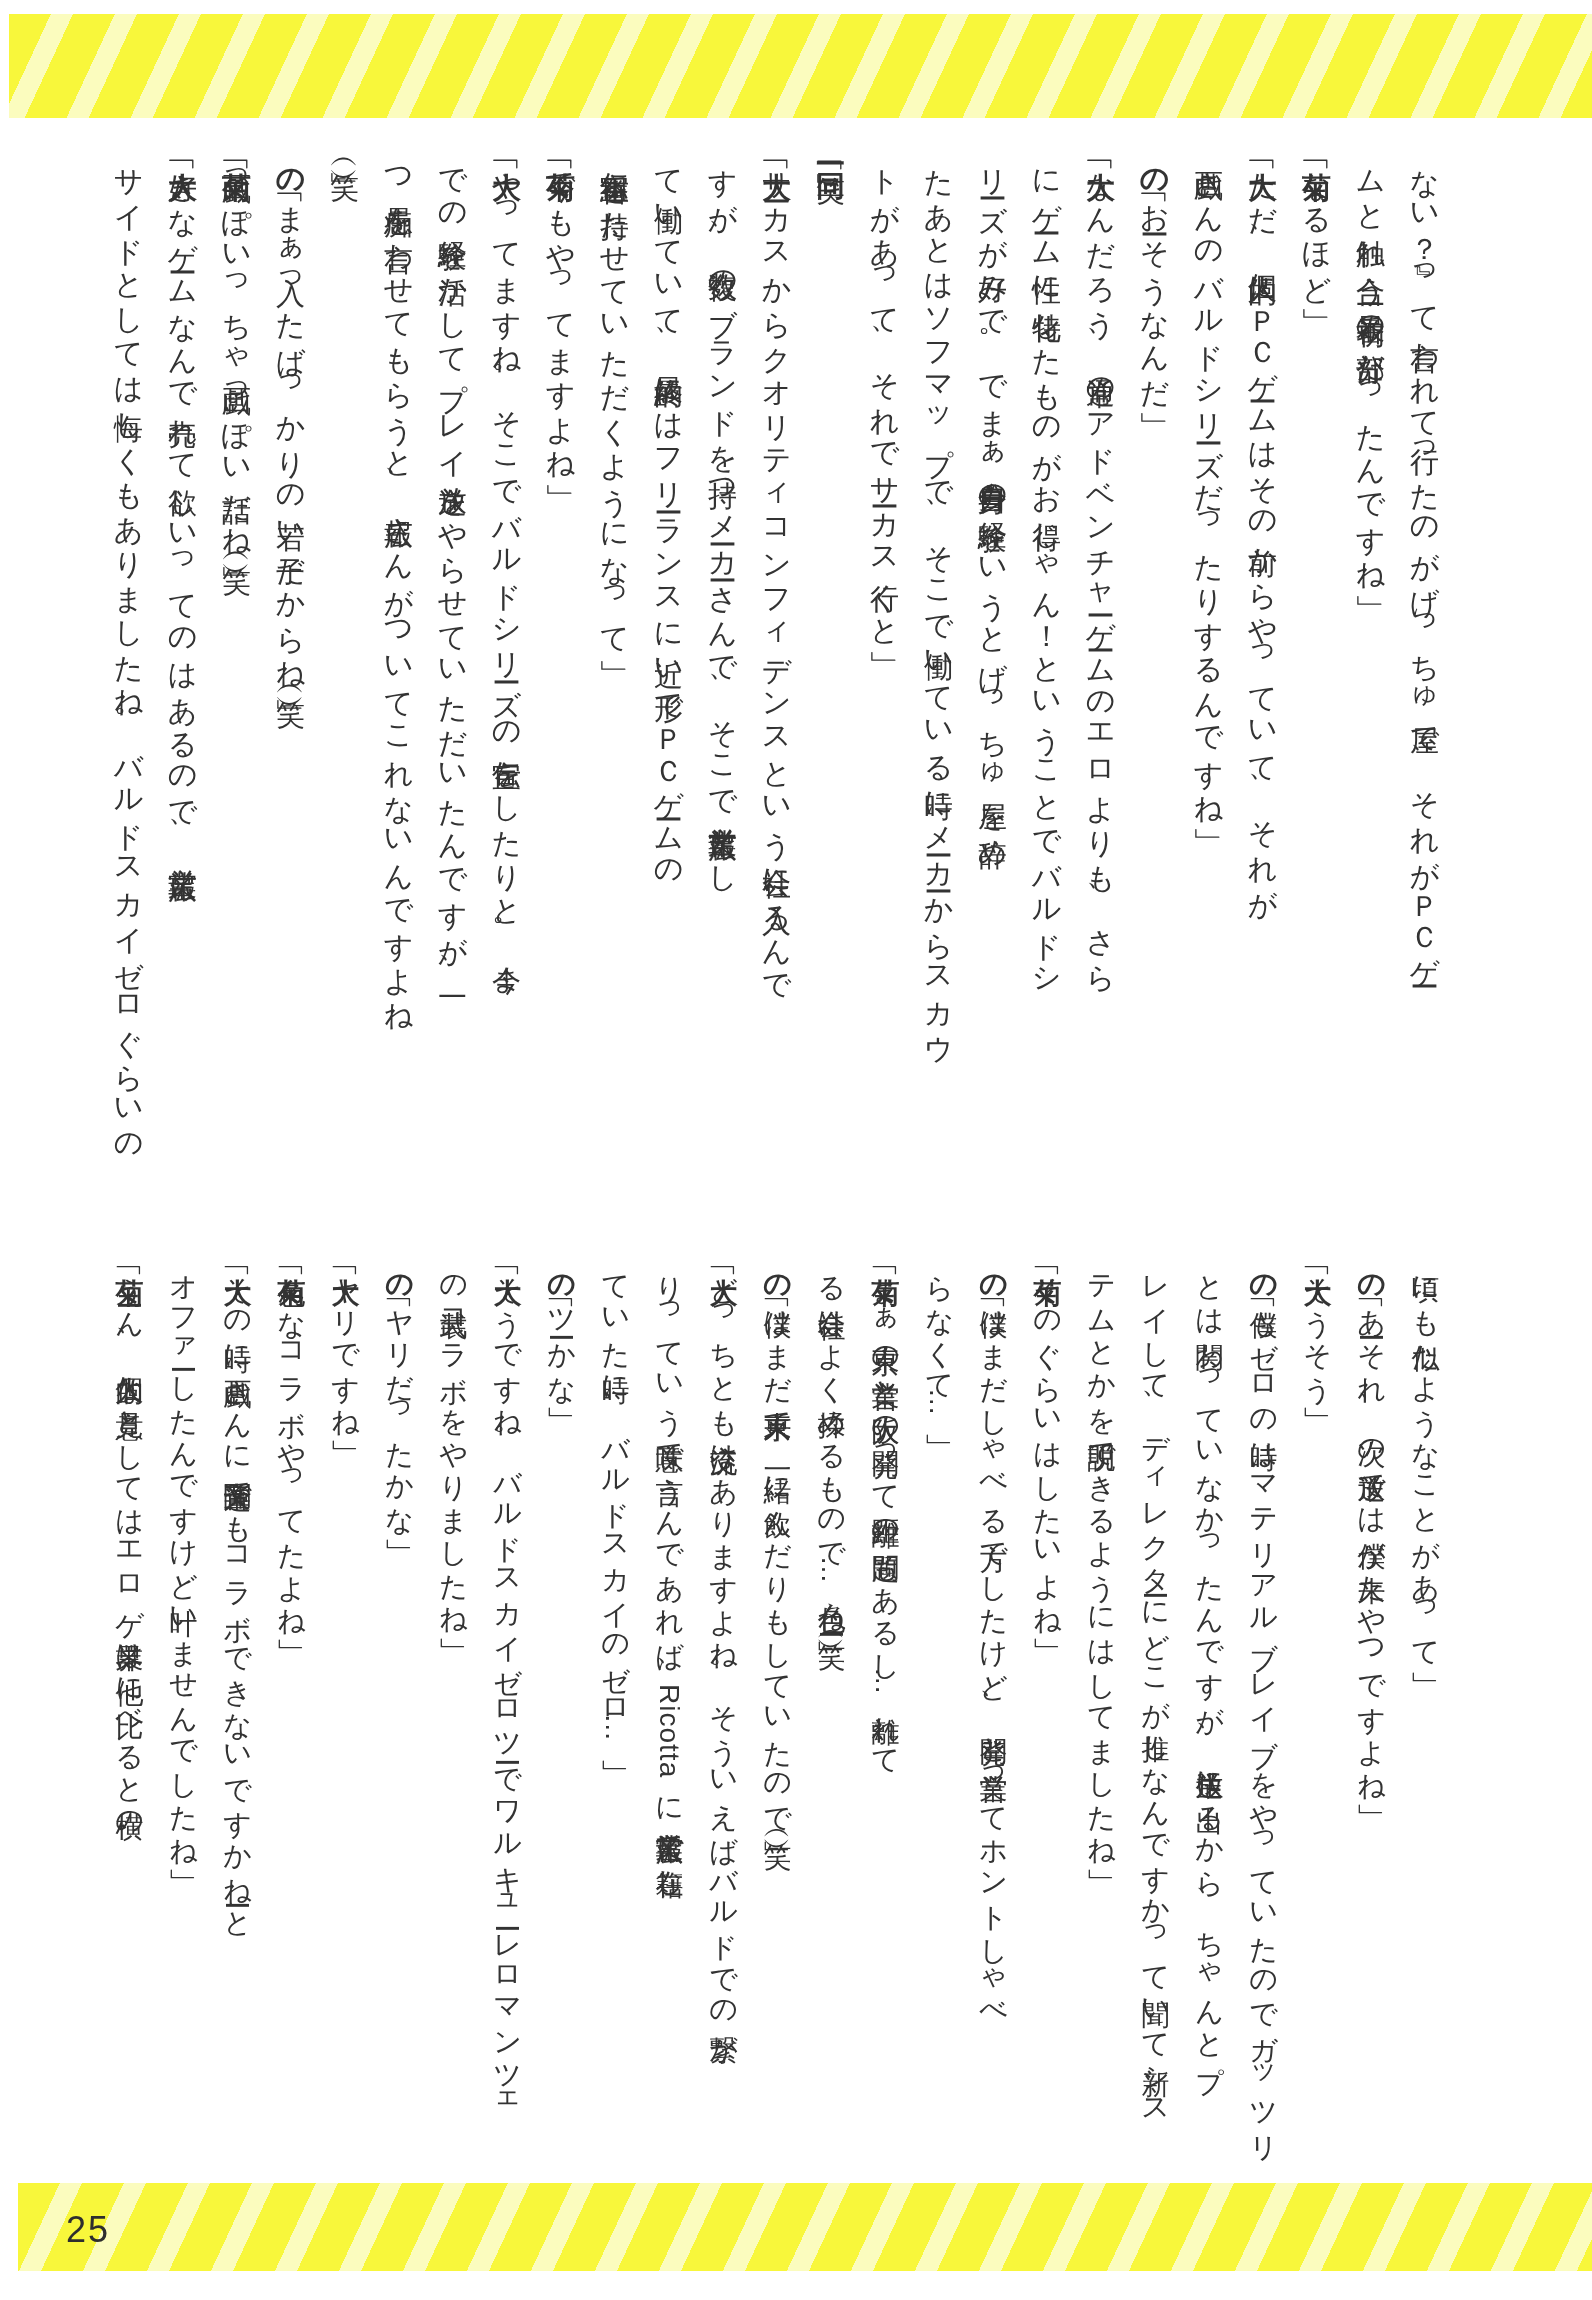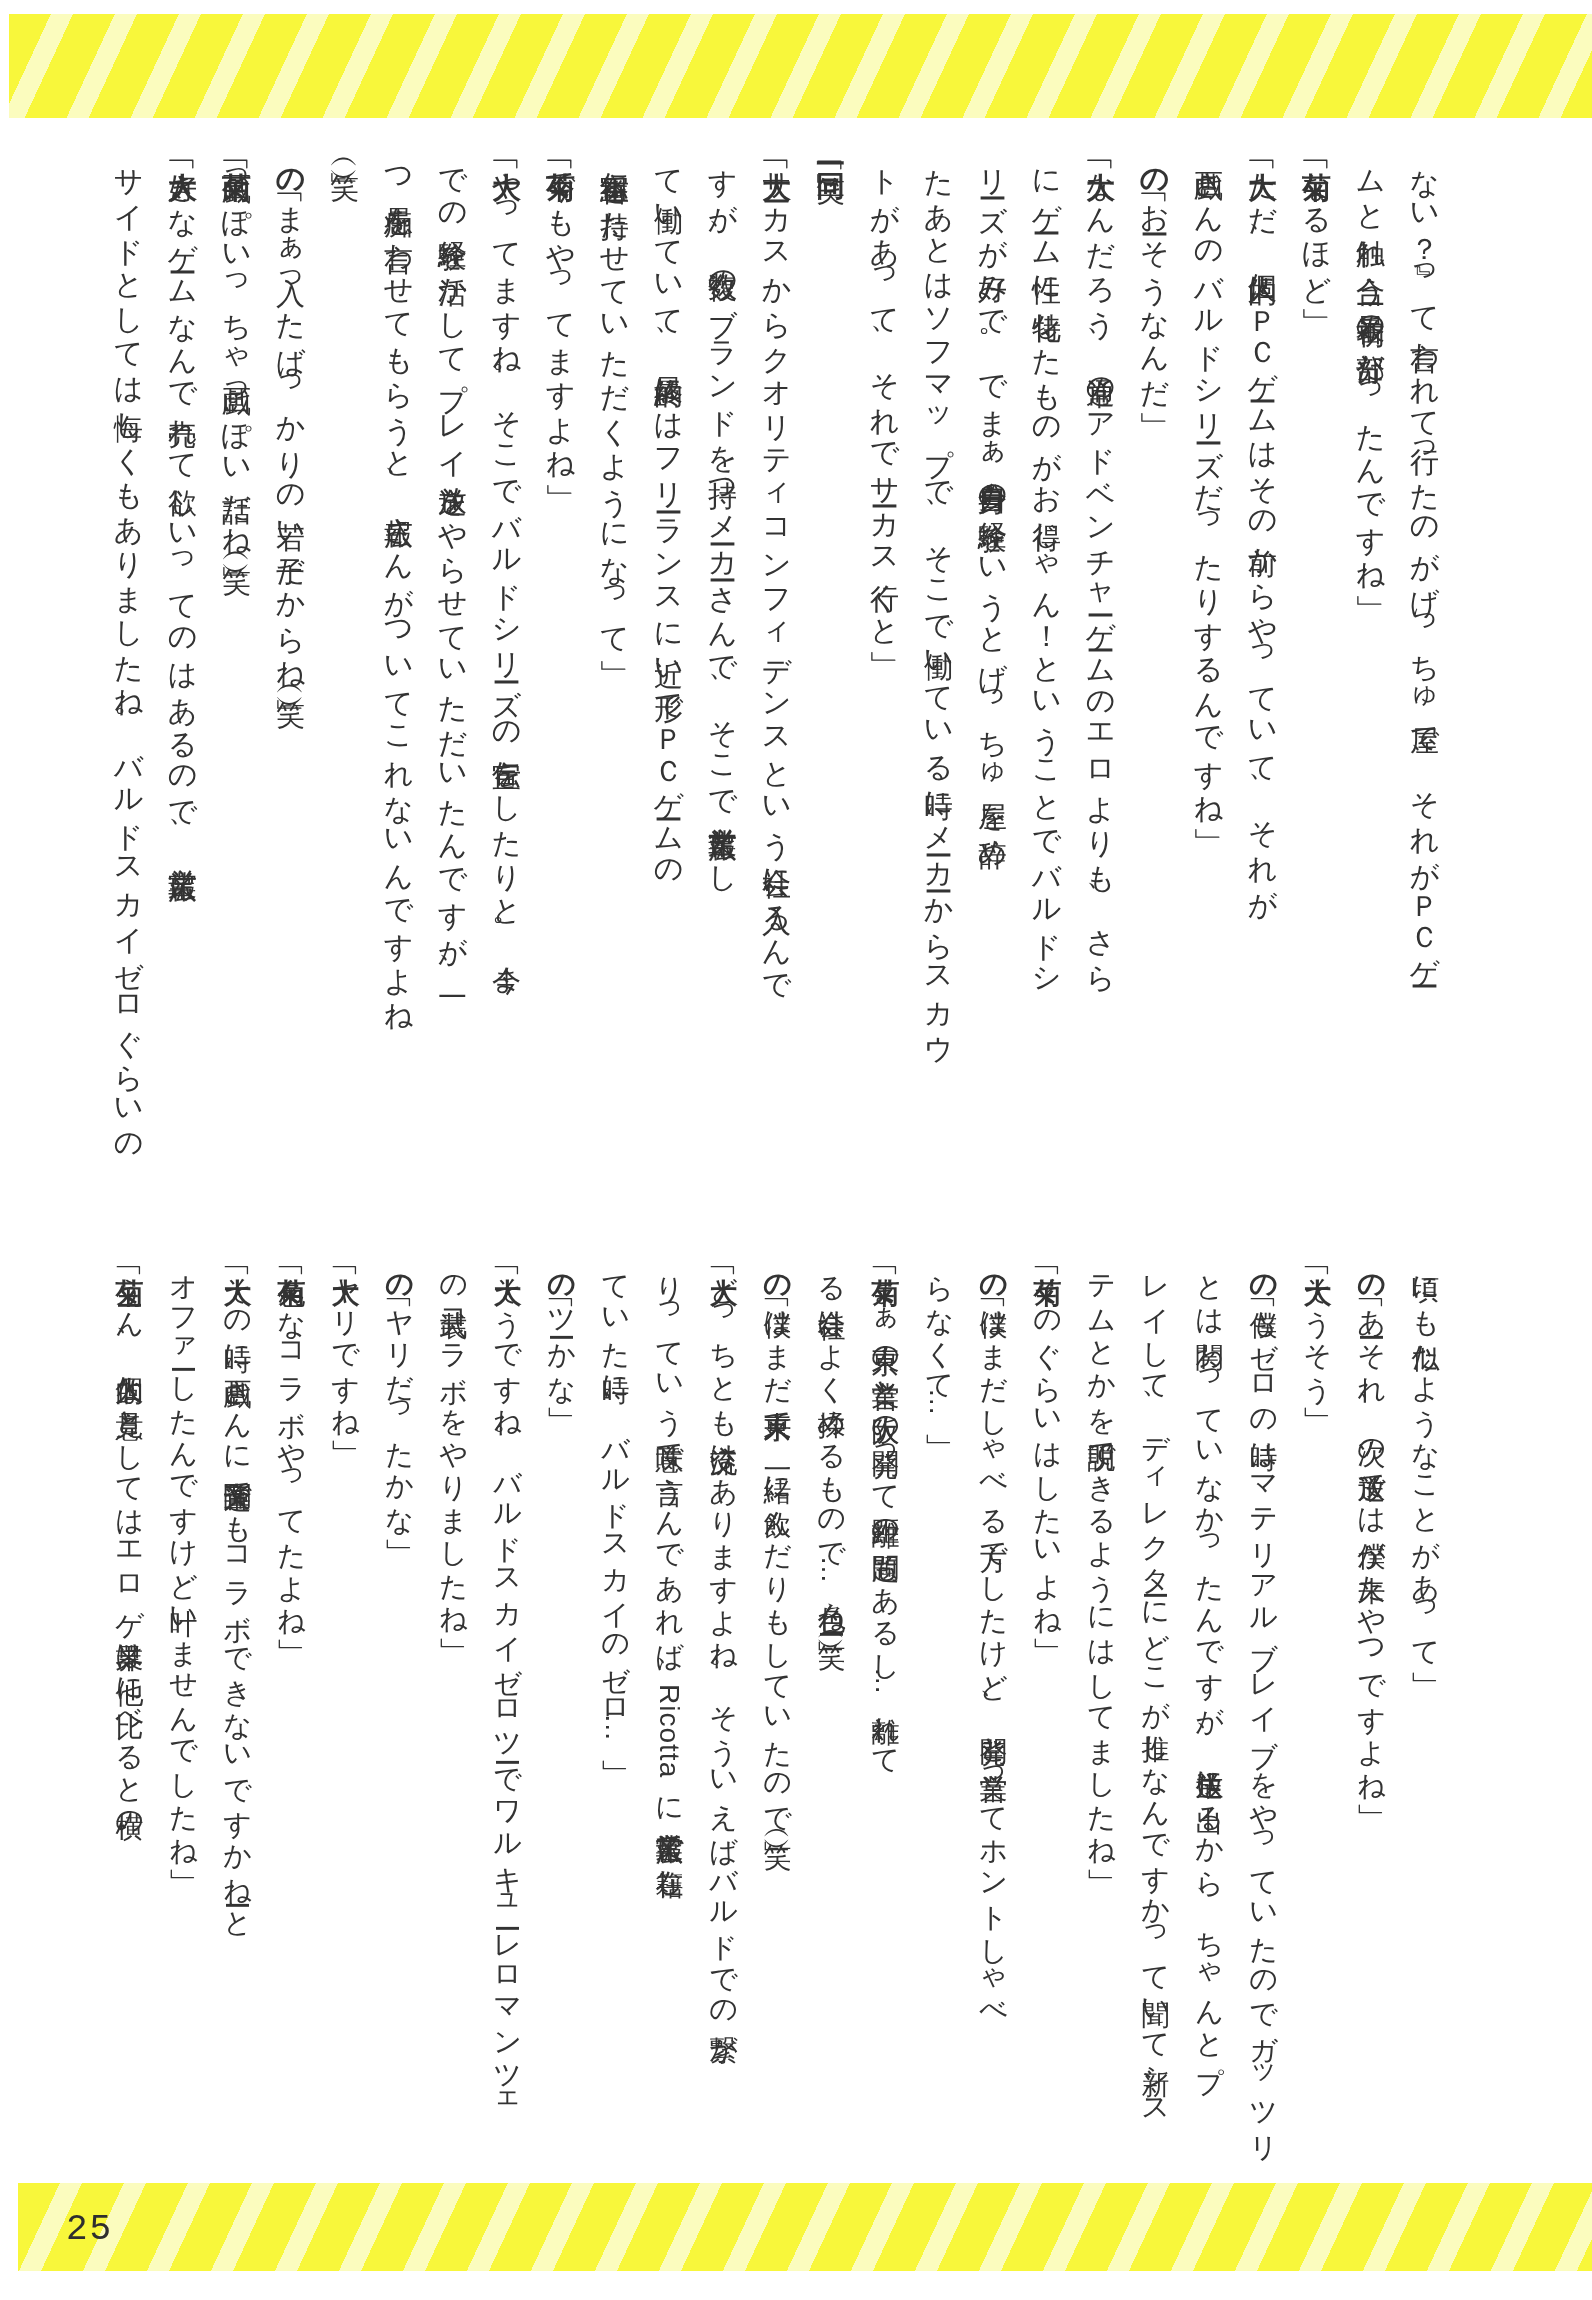--- a/index.html
+++ b/index.html
@@ -35,21 +35,20 @@
   .block1{top:149px;left:109px;width:1343px;height:925px;font-size:29px;letter-spacing:1.5px;}
   .block2{top:1256px;left:109px;width:1343px;height:881px;font-size:28px;letter-spacing:1px;}
   .tcol{white-space:nowrap;}
   .speaker{font-weight:700;}
   .page-number{
     position:absolute;
     left:66px;top:2209px;
     font-size:36px;
     color:#2e2e2e;
     letter-spacing:2px;
-    font-family:Liberation Mono, monospace;
   }
 </style>
 </head>
 <body>
 
 <div class="page">
   <div class="stripe-bar bar-top"></div>
 
   <div class="tblock block1">
       <div class="tcol"><span class="speaker"></span><span>ない？』って言われて行ったのがげっちゅ屋で、それがＰＣゲー</span></div>

